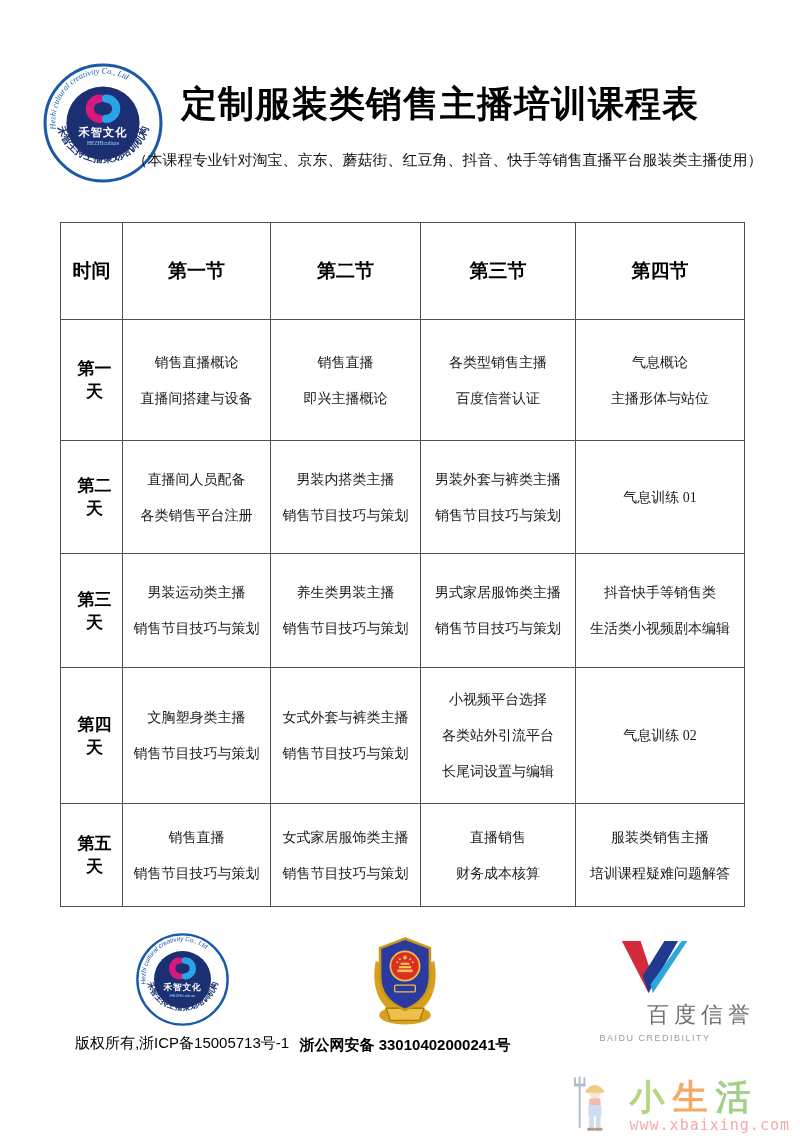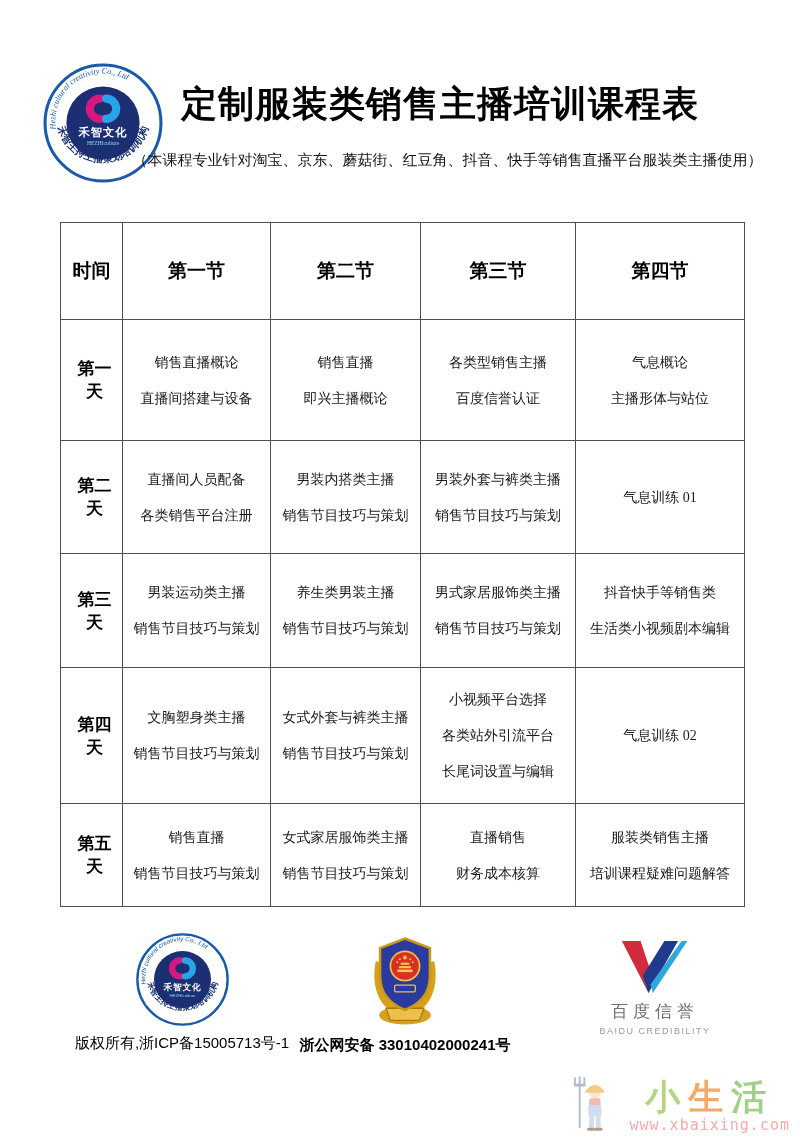--- a/index.html
+++ b/index.html
@@ -44,28 +44,28 @@
   
   .footer-col { position:absolute; top:930px; text-align:center;
                 font-family:"Liberation Sans","DejaVu Sans",sans-serif; }
   #footer-col-copyright { left:52px;  width:260px; }
   #footer-col-police    { left:275px; width:260px; }
   #footer-col-baidu     { left:555px; width:200px; }
   .logo-area { height:98px; display:flex; align-items:center; justify-content:center; }
   #footer-col-baidu .logo-area { height:66px; align-items:flex-start; padding-top:8px; }
   .copyright-text { font-size:15px; color:#000; margin-top:6px; white-space:nowrap; }
   .police-text { font-size:15px; font-weight:700; color:#000; margin-top:8px; white-space:nowrap; }
-  .baidu-title { font-size:17px; color:#6f6f6f; letter-spacing:5px; margin-top:4px; }
+  .baidu-title { font-size:22px; color:#6f6f6f; letter-spacing:5px; margin-top:4px;text-align:right; }
   .baidu-sub { font-size:9px; color:#9a9a9a; letter-spacing:1.5px; margin-top:3px; }
   .baidu-caption { font-size:19px; color:#2b2b2b; letter-spacing:3px; margin-top:9px; }
 
   
   .watermark { position:absolute; right:10px; bottom:8px; display:flex; align-items:flex-end; opacity:.85; }
   .wm-farmer { width:38px; height:58px; opacity:.8; }
-  .wm-body { margin-left:19px;text-align:center; }
+  .wm-body { margin-left:19px; }
   .wm-text { font-size:35px; font-weight:700; letter-spacing:8px; line-height:34px;
              font-family:"Liberation Sans","DejaVu Sans",sans-serif; white-space:nowrap; }
   .wm-url { font-size:15px; color:#f49b9b; letter-spacing:1px; margin-top:2px;
             font-family:"DejaVu Sans Mono","Liberation Mono",monospace; white-space:nowrap; }
 
   .sym-defs { position:absolute; width:0; height:0; overflow:hidden; }
 </style>
 </head>
 <body>
 

